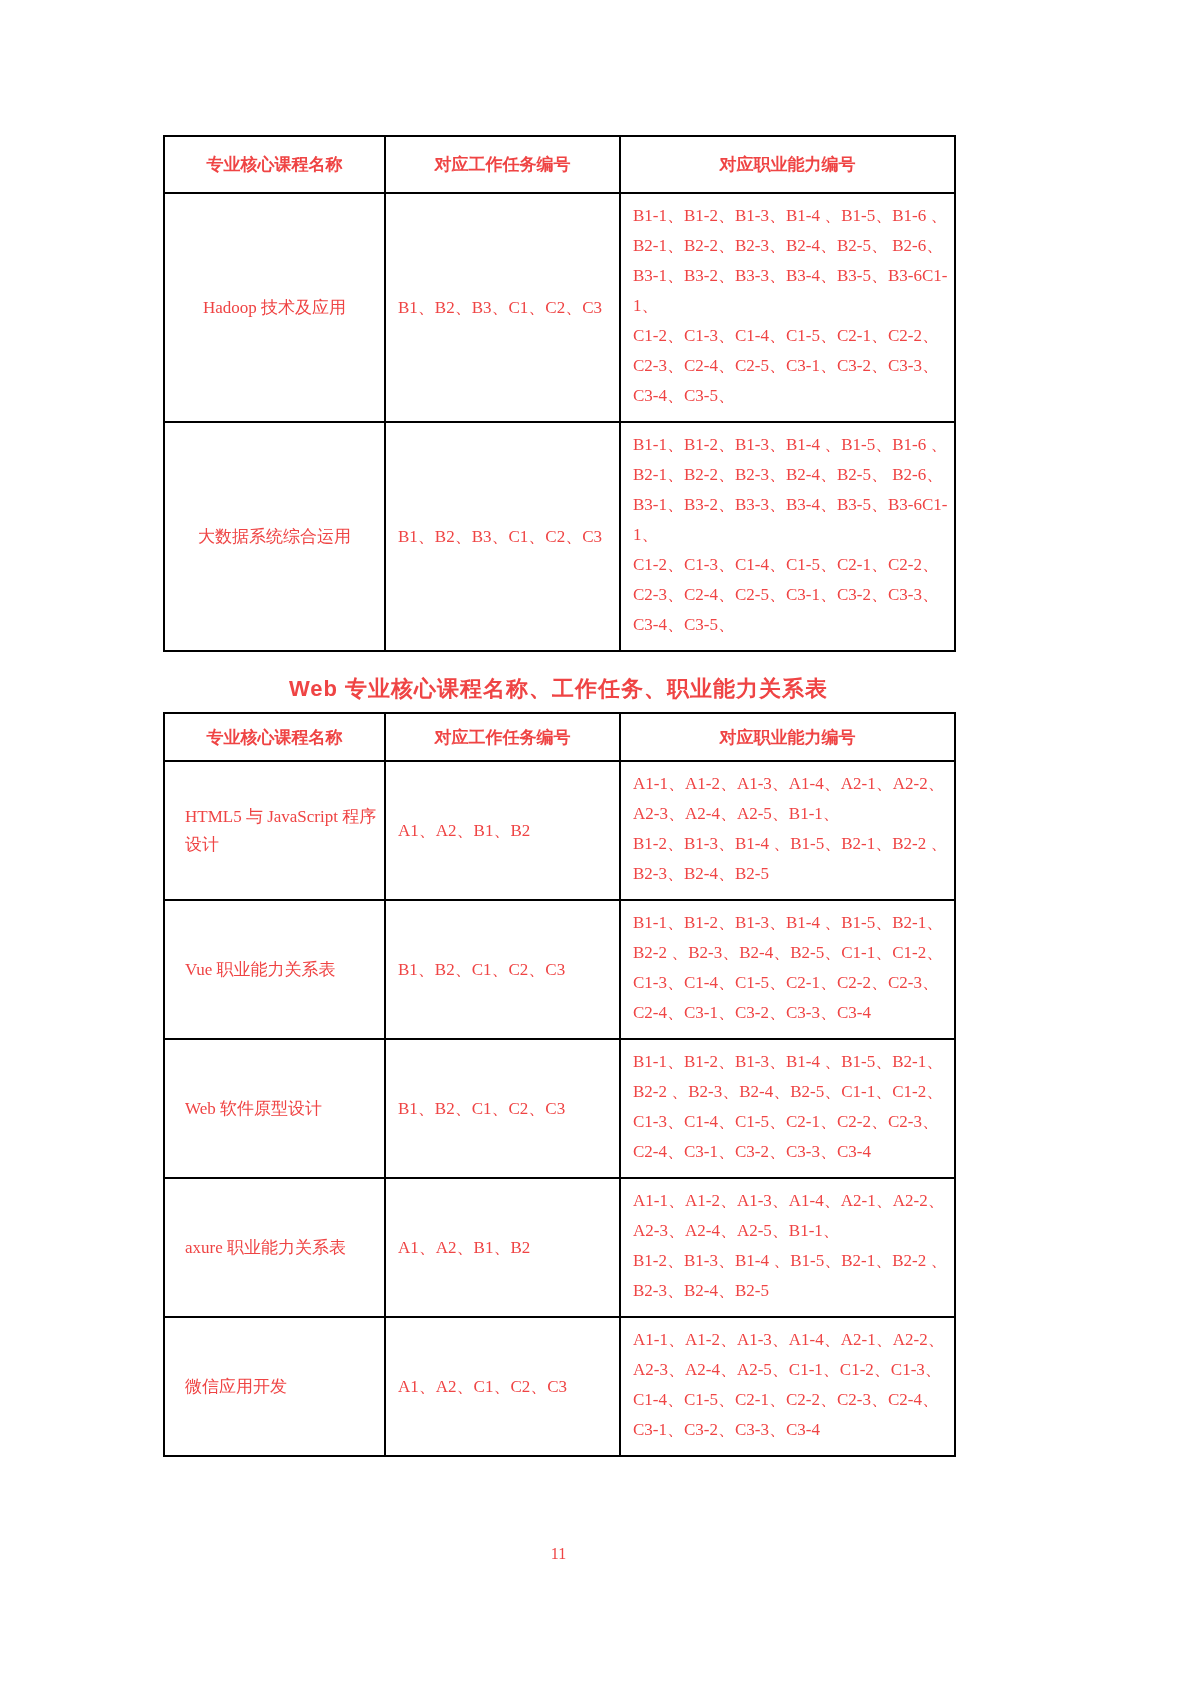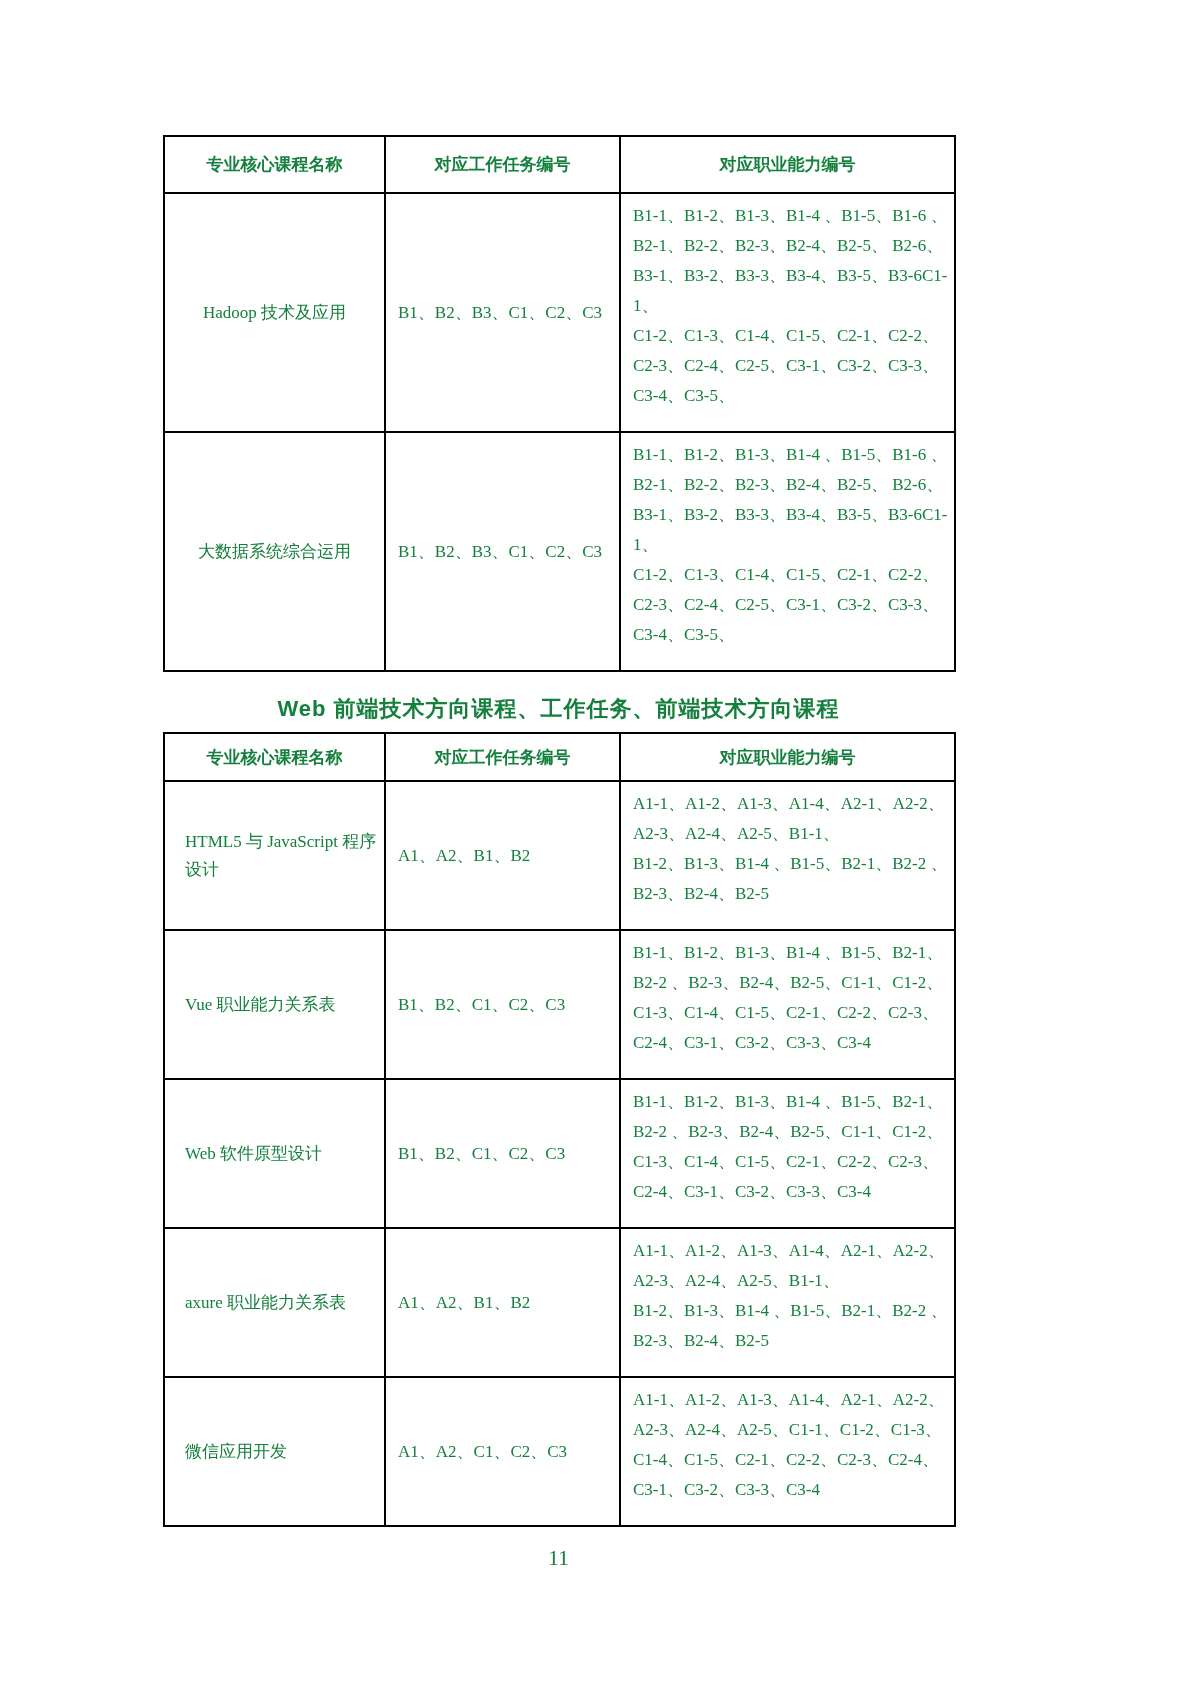--- a/index.html
+++ b/index.html
@@ -3,21 +3,21 @@
 <meta charset="utf-8">
 <style>
   * { margin:0; padding:0; box-sizing:border-box; }
   body { background:#888; }
   .page {
     width:1191px; height:1684px;
     background:#ffffff;
     position:relative;
     margin:0 auto;
     font-family:"Liberation Serif", serif;
-    color:#15803d;
+    color:#ef4444;
     overflow:hidden;
   }
   .content {
     position:absolute;
     left:163px; top:135px;
     width:791px;
   }
   table.rel-table {
     border-collapse:collapse;
     width:791px;
@@ -36,39 +36,39 @@
     font-weight:bold;
     text-align:center;
     height:57px;
   }
   #table2 th { height:48px; }
   td.course { text-align:center; padding:4px 16px; line-height:28px; }
   #table2 td.course { text-align:left; padding:4px 4px 4px 20px; }
   td.tasks { text-align:left; padding:4px 4px 4px 12px; line-height:28px;font-family:Liberation Serif, serif; }
   td.abilities {
     text-align:left;
-    padding:7px 4px 20px 12px;
+    padding:7px 4px 10px 12px;
     line-height:30px;
     white-space:pre-line;
   }
   .section-title {
     font-family:"Liberation Sans", sans-serif;
     font-weight:bold;
     font-size:22px;
     text-align:center;
     margin:22px 0 8px 0;
     letter-spacing:1px;
   }
   .page-number {
     position:absolute;
     top:1545px;
     left:163px;
     width:791px;
     text-align:center;
-    font-size:22px;
+    font-size:16px;
   }
 </style>
 </head>
 <body>
 
 <div class="page">
   <div class="content">
 
     <table class="rel-table" id="table1">
       <colgroup>
@@ -100,21 +100,21 @@
           <td class="abilities">B1-1、B1-2、B1-3、B1-4 、B1-5、B1-6 、
 B2-1、B2-2、B2-3、B2-4、B2-5、  B2-6、
 B3-1、B3-2、B3-3、B3-4、B3-5、B3-6C1-1、
 C1-2、C1-3、C1-4、C1-5、C2-1、C2-2、
 C2-3、C2-4、C2-5、C3-1、C3-2、C3-3、
 C3-4、C3-5、</td>
         </tr>
       </tbody>
     </table>
 
-    <div class="section-title">Web 前端技术方向课程、工作任务、前端技术方向课程</div>
+    <div class="section-title">Web 专业核心课程名称、工作任务、职业能力关系表</div>
 
     <table class="rel-table" id="table2">
       <colgroup>
           <col class="c1">
           <col class="c2">
           <col class="c3">
         </colgroup>
       <thead>
         <tr>
           <th>专业核心课程名称</th>

